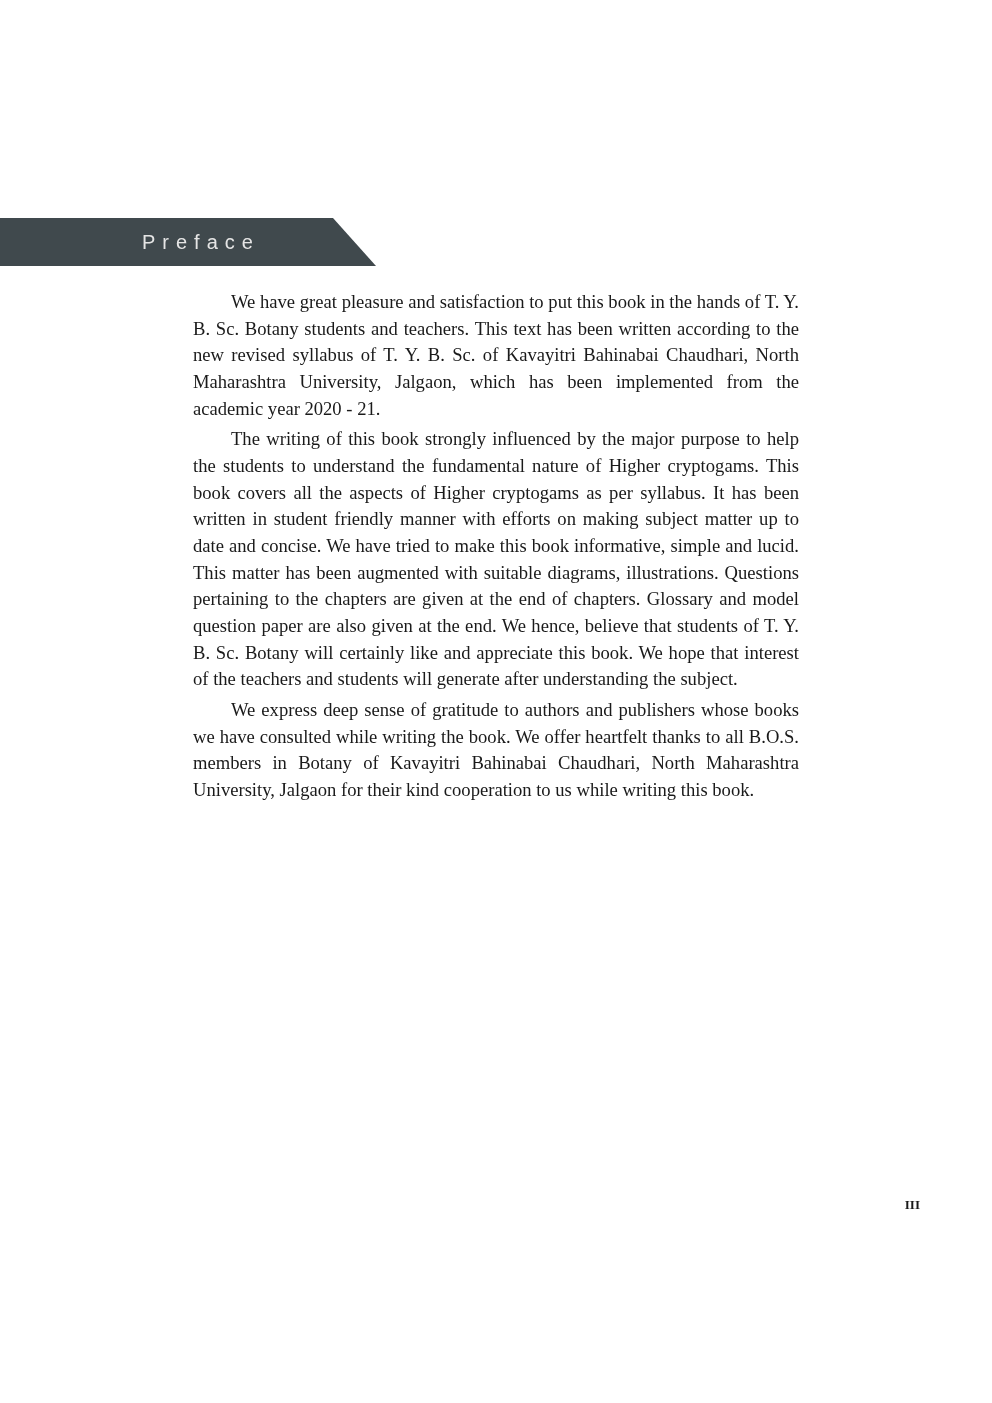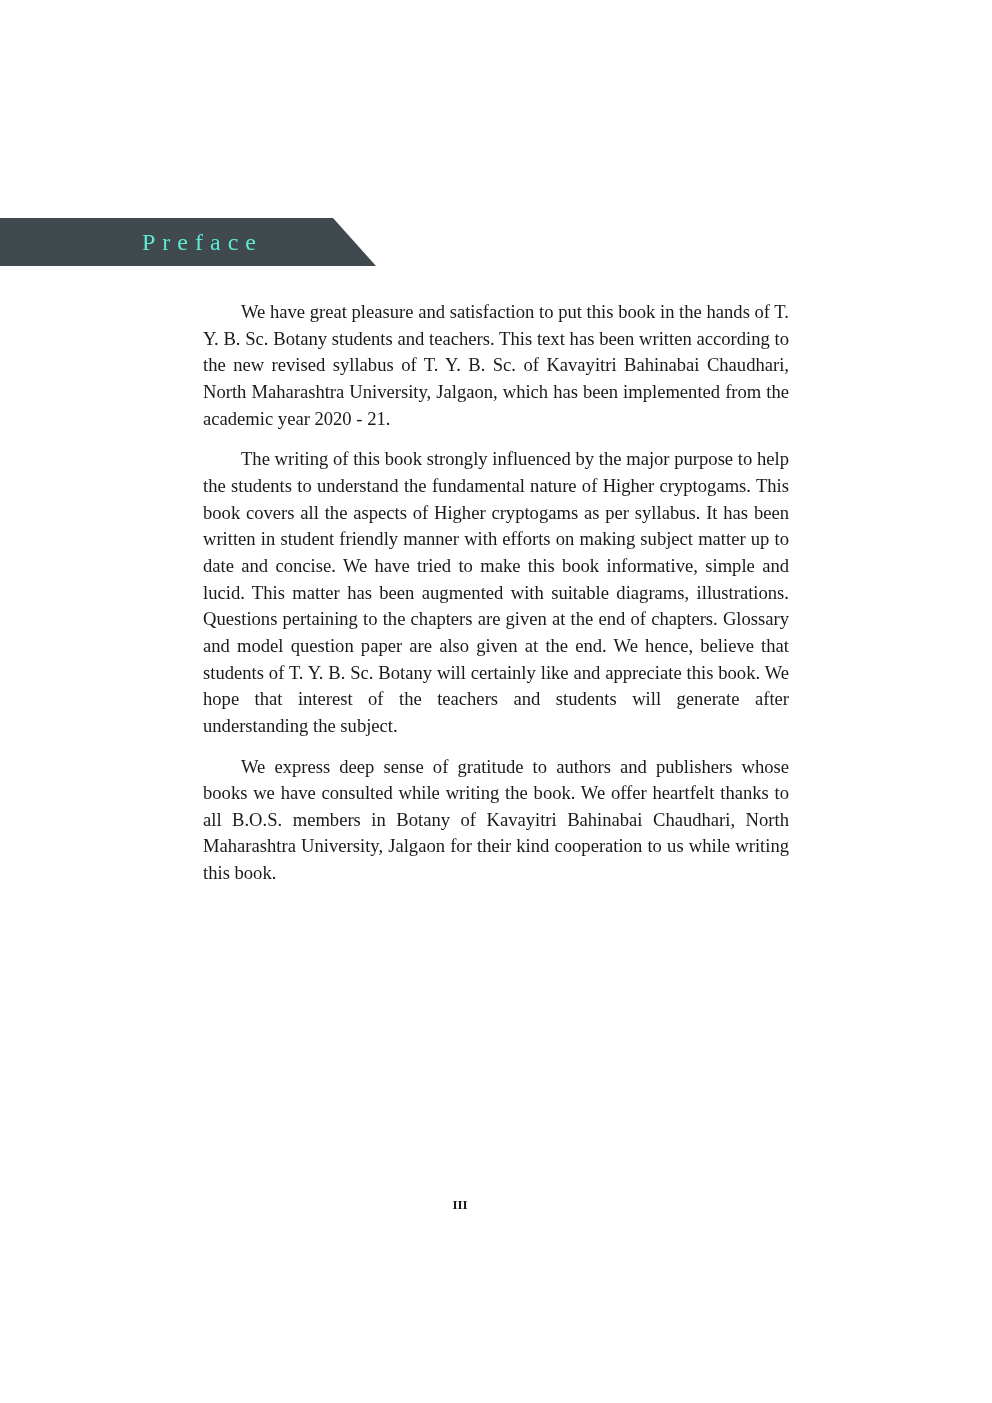--- a/index.html
+++ b/index.html
@@ -4,34 +4,34 @@
 <style>
   html, body { margin:0; padding:0; background:#ffffff; }
   body { width:992px; height:1403px; position:relative; overflow:hidden; }
   .banner {
     position:absolute; left:0; top:218px; width:376px; height:48px;
     background:#40494d;
     clip-path: polygon(0 0, 333px 0, 376px 48px, 0 48px);
   }
   .banner-title {
     position:absolute; left:142px; top:4px;
-    font-family:Liberation Serif, serif; font-size:24px; color:#5eead4;
+    font-family:Liberation Sans, sans-serif; font-size:20px; color:#e5e5e5;
     letter-spacing:7px; line-height:40px;
   }
   .body-text {
     position:absolute; left:189px; top:285px; width:614px;
     font-family:"Liberation Serif", serif; font-size:18.6px; line-height:26.65px;
     color:#1a1a1a; text-align:justify;
   }
-  .body-text p { margin:14px; text-indent:38px; }
+  .body-text p { margin:4px; text-indent:38px; }
   .signature {
     text-align:right; font-weight:bold; margin:0;
   }
   .page-number {
-    position:absolute; left:0; width:920px; top:1197px; text-align:center;
+    position:absolute; left:0; width:920px; top:1197px; text-align:right;
     font-family:"Liberation Serif", serif; font-size:13px; font-weight:bold; color:#1a1a1a;
   }
 </style>
 </head>
 <body>
 
 <div class="banner">
   <span class="banner-title">Preface</span>
 </div>
 

